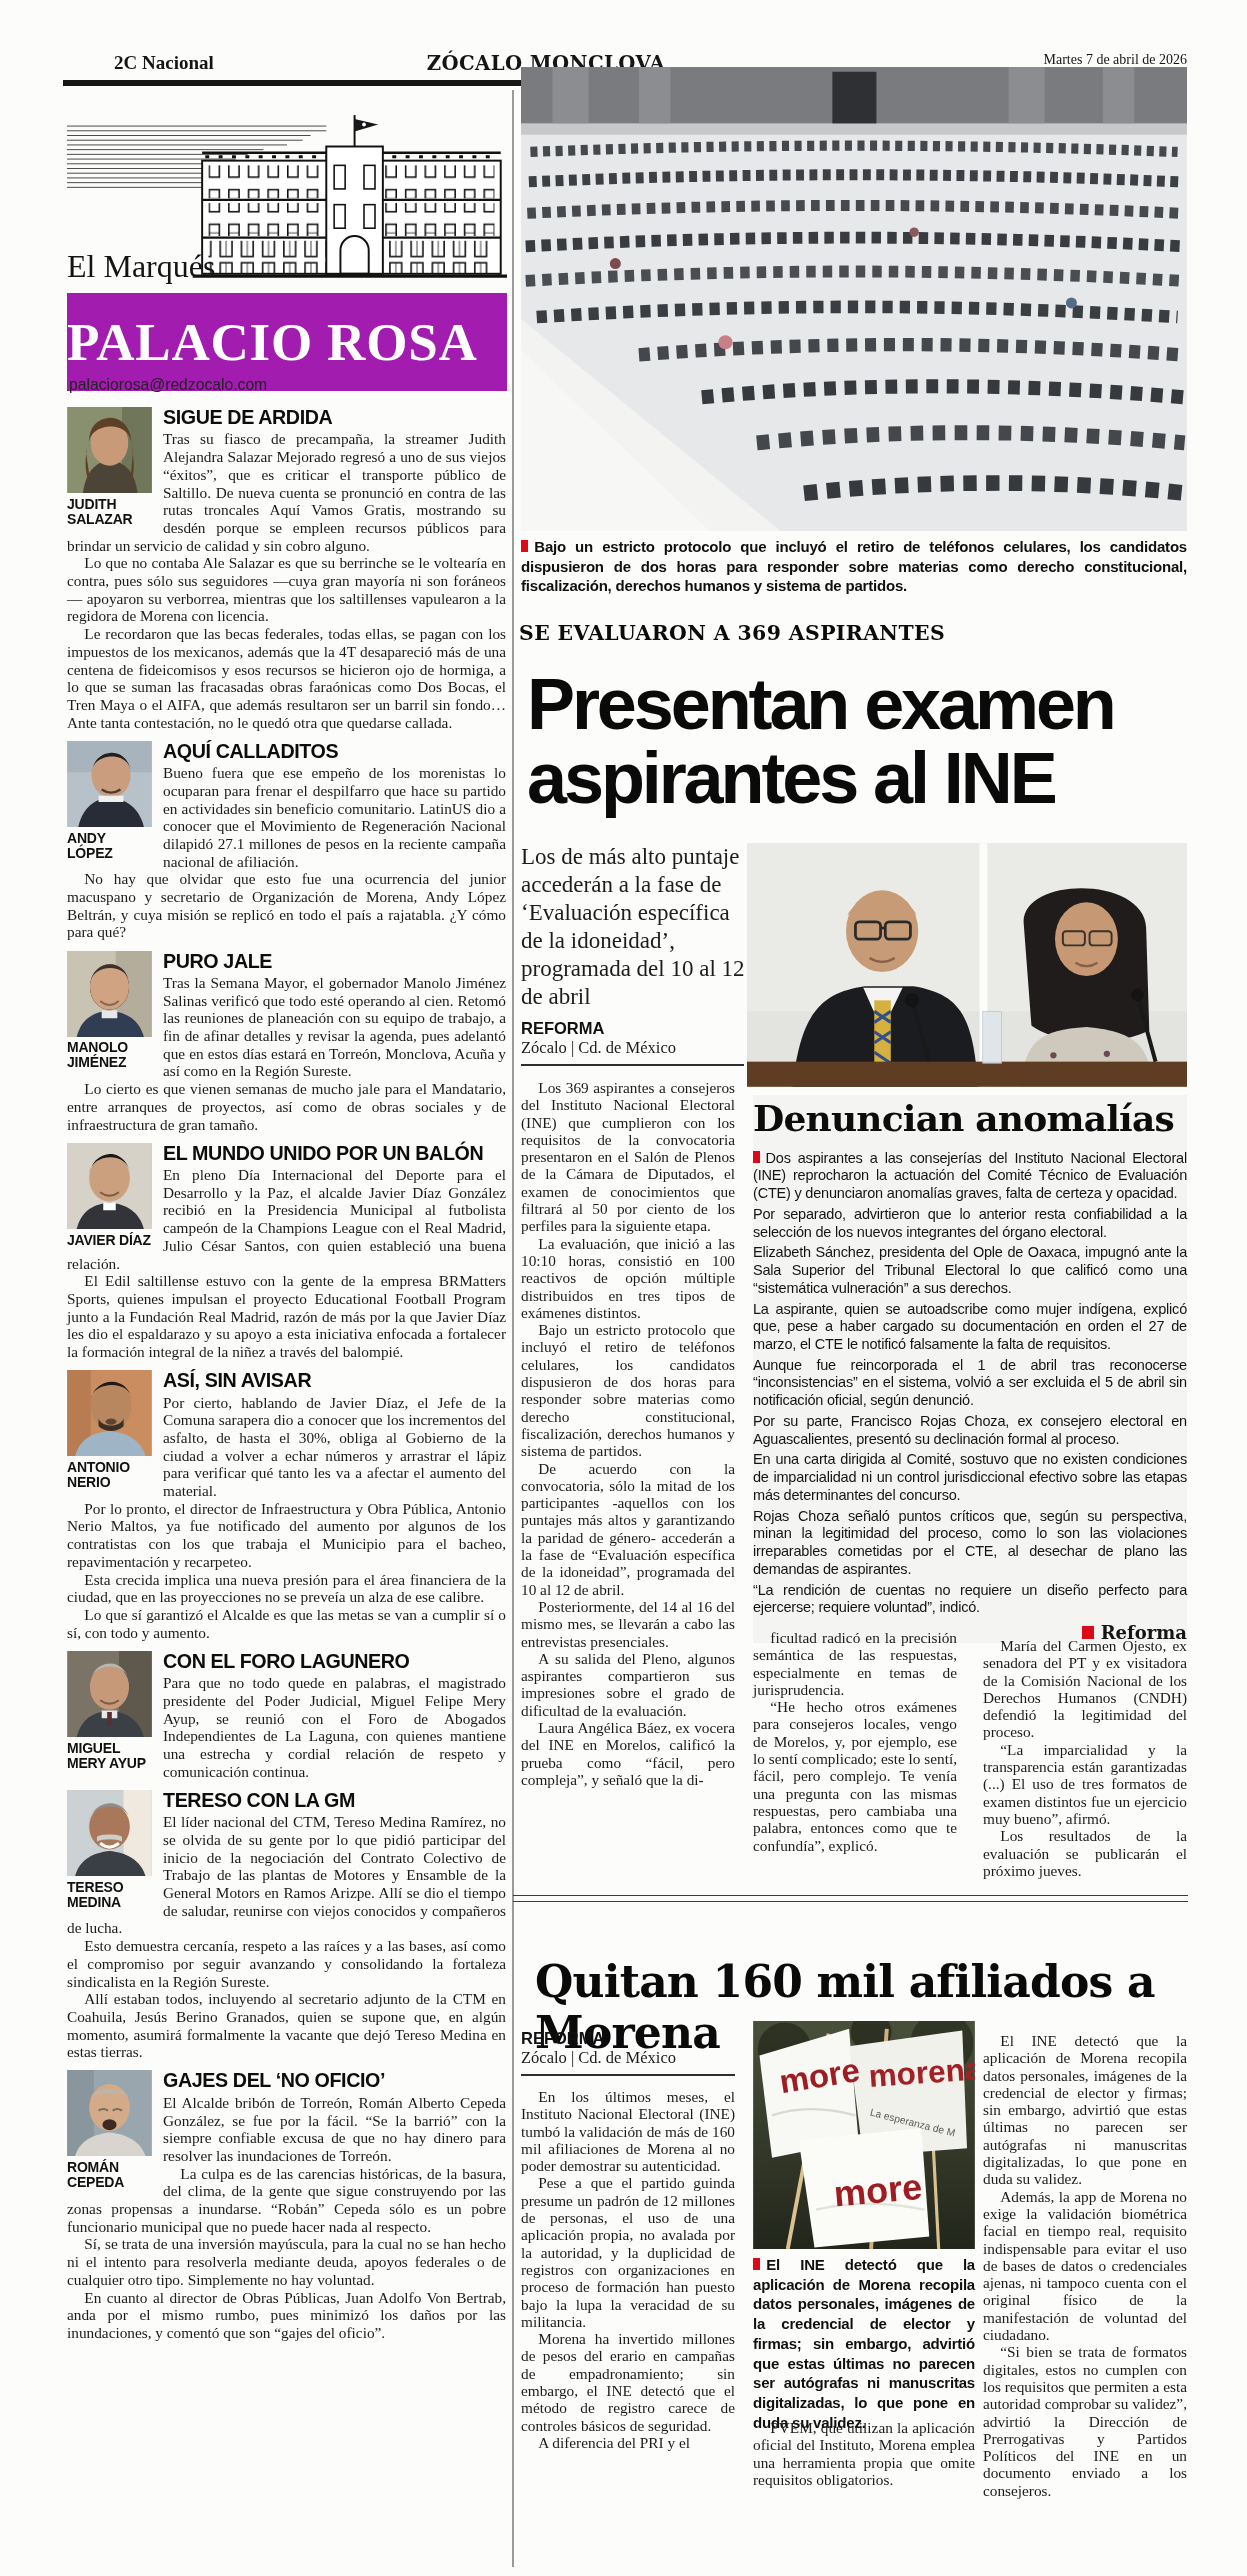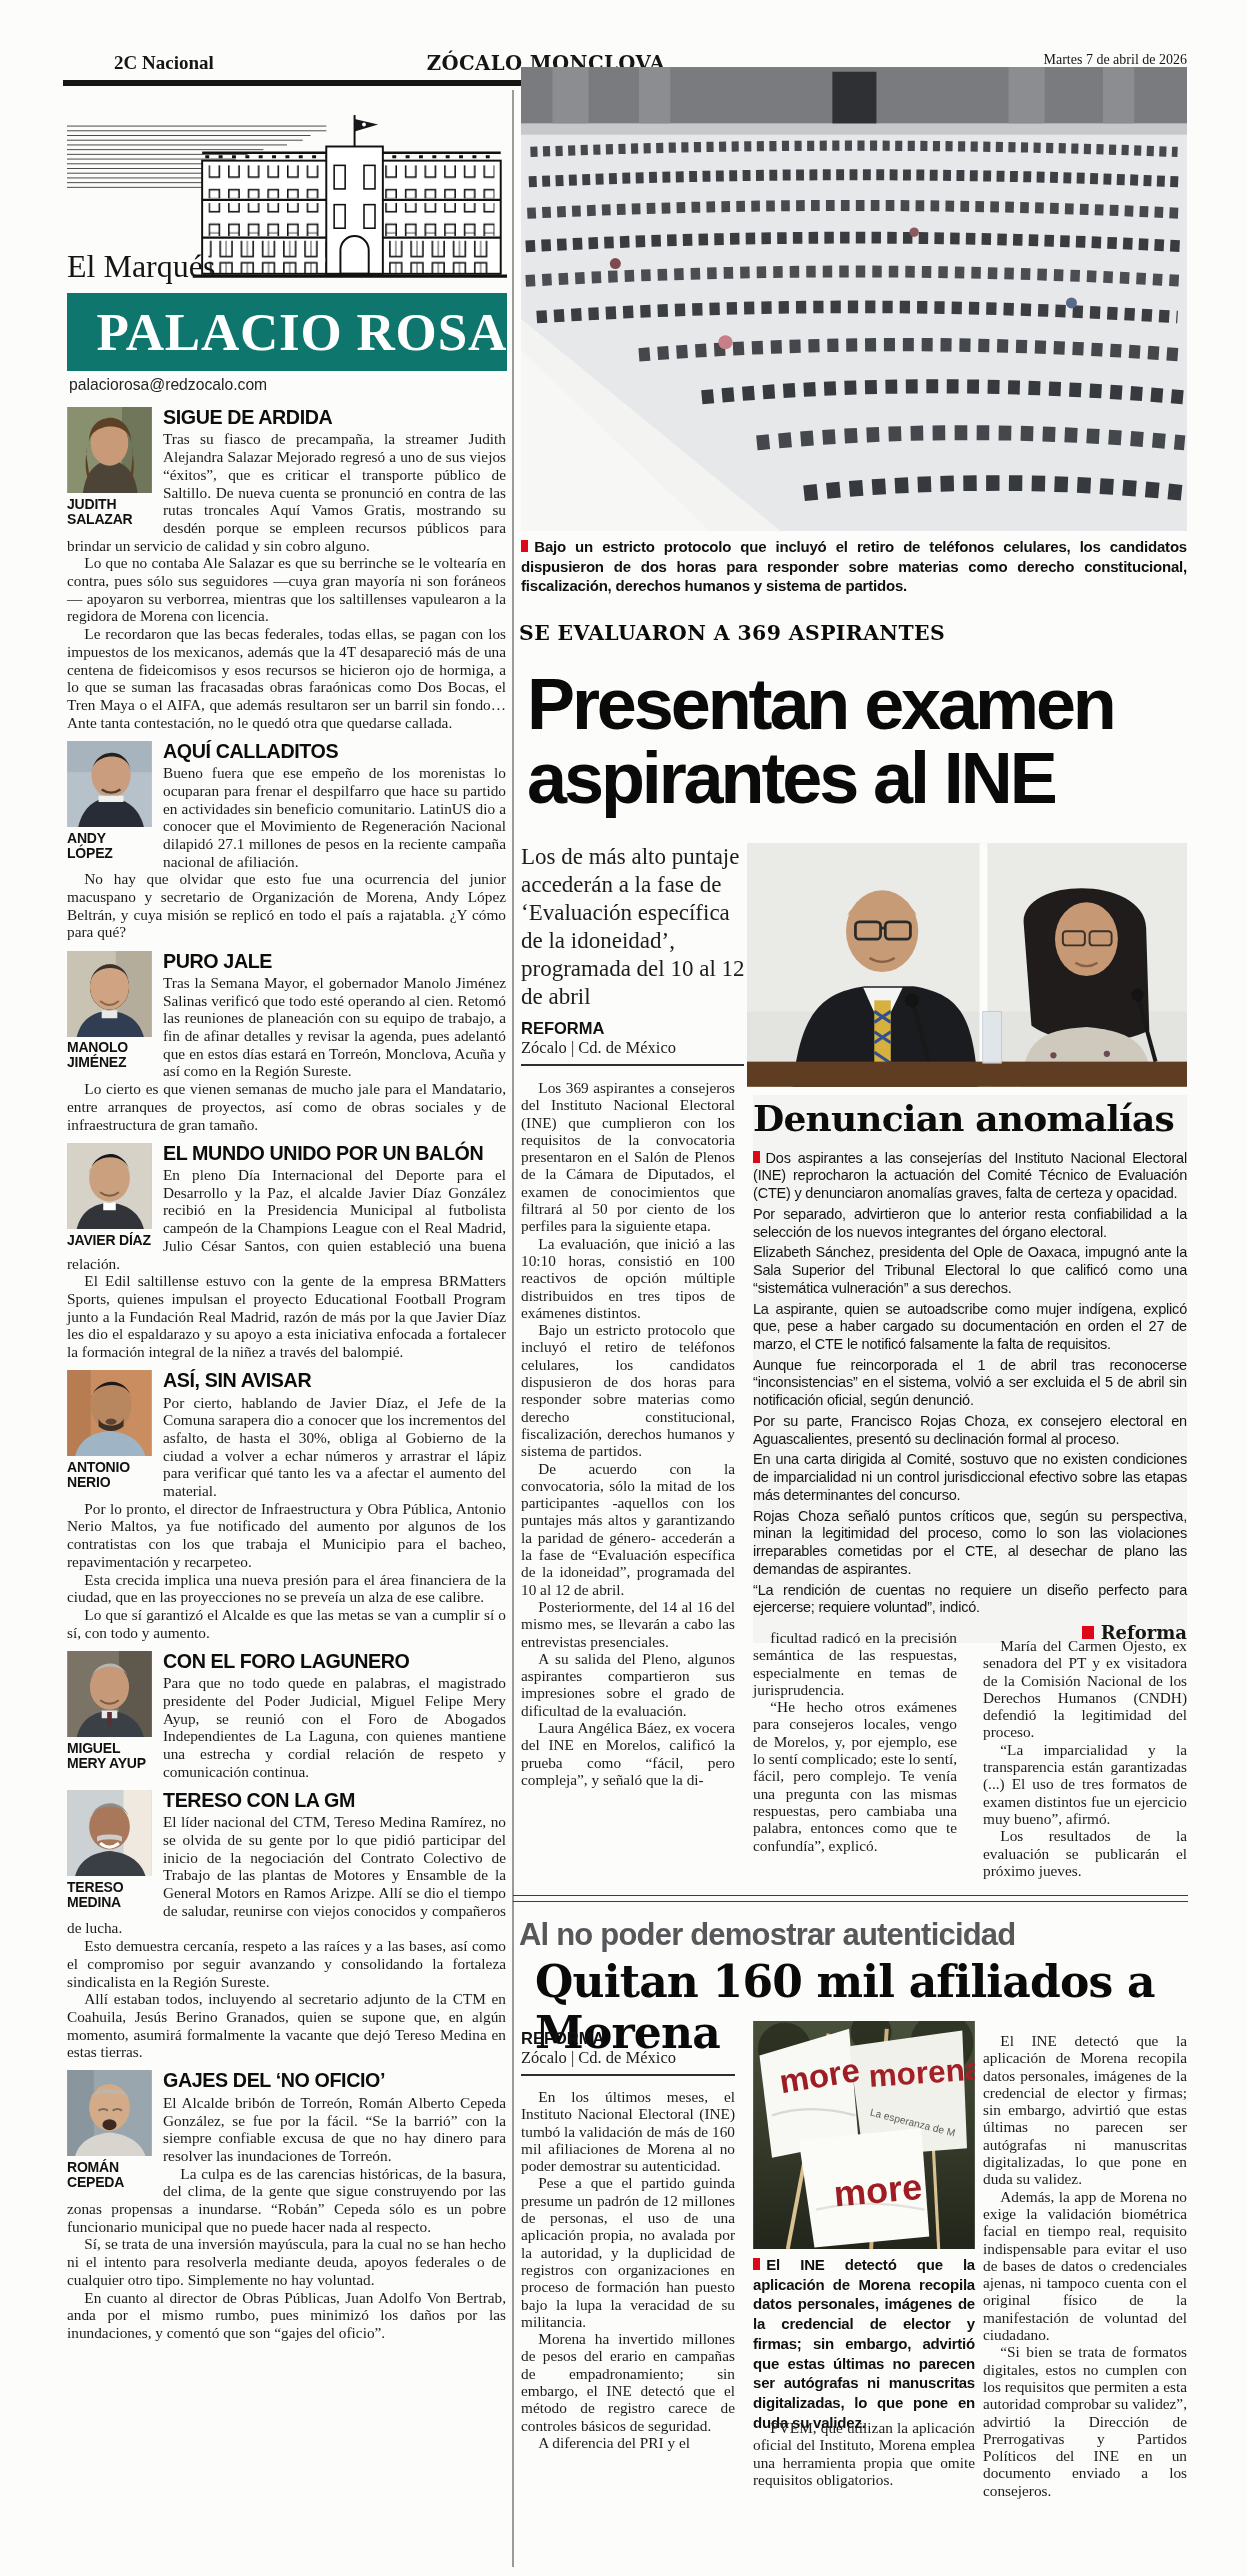--- a/index.html
+++ b/index.html
@@ -9,21 +9,21 @@
   p{margin:0;padding:0;}
 
   
   .hdr-section{left:66px;top:52px;font-family:Liberation Serif, serif;font-weight:bold;font-size:19px;margin-left:48px;}
   .hdr-masthead{left:0;top:52px;width:1092px;text-align:center;font-family:"DejaVu Serif",serif;font-weight:bold;font-size:19.7px;letter-spacing:0.4px;}
   .hdr-date{right:61px;top:52px;font-size:14px;}
   .hdr-rule{left:63px;top:80px;width:1120px;height:5.5px;background:#161616;}
 
   
   .marques-label{left:67px;top:248px;font-size:32px;color:#141414;}
-  .banner{left:67px;top:293px;width:440px;height:78px;background:#0f766e;display:flex;align-items:center;justify-content:flex-end;}
+  .banner{left:67px;top:293px;width:440px;height:98px;background:#a21caf;display:flex;align-items:center;justify-content:flex-start;}
   .banner span{font-family:"Liberation Serif",serif;font-weight:bold;font-size:53px;color:#fff;letter-spacing:0.8px;}
   .email{left:69px;top:376px;font-family:"Liberation Sans",sans-serif;font-size:15.7px;color:#222;}
 
   
   .opinion{left:67px;top:407px;width:439px;}
   .sec{clear:left;padding-top:9.4px;}
   .sec:first-child{padding-top:0;}
   .headshot{float:left;width:85px;margin-right:11px;}
   .headshot svg{display:block;width:85px;height:86px;background:#ccc;}
   .pname{font-family:"Liberation Sans",sans-serif;font-weight:bold;font-size:14px;line-height:15px;letter-spacing:-0.2px;margin-top:3.9px;color:#111;}
@@ -403,21 +403,20 @@
       <p>ficultad radicó en la precisión semántica de las respuestas, especialmente en temas de jurisprudencia.</p>
       <p>“He hecho otros exámenes para consejeros locales, vengo de Morelos, y, por ejemplo, ese lo sentí complicado; este lo sentí, fácil, pero complejo. Te venía una pregunta con las mismas respuestas, pero cambiaba una palabra, entonces como que te confundía”, explicó.</p>
     </div>
   <div class="abs acol" style="left:983px;top:1637px;width:204px">
       <p>María del Carmen Ojesto, ex senadora del PT y ex visitadora de la Comisión Nacional de los Derechos Humanos (CNDH) defendió la legitimidad del proceso.</p>
       <p>“La imparcialidad y la transparencia están garantizadas (...) El uso de tres formatos de examen distintos fue un ejercicio muy bueno”, afirmó.</p>
       <p>Los resultados de la evaluación se publicarán el próximo jueves.</p>
     </div>
 
   <div class="abs dbl-rule"></div>
-  <div class="abs b-kicker">Al no poder demostrar autenticidad</div>
   <h2 class="abs b-headline" style="margin:0">Quitan 160 mil afiliados a Morena</h2>
 
   <div class="abs" style="left:521px;top:2029px;width:214px">
     <div class="byline-agency">REFORMA</div>
     <div class="byline-source">Zócalo | Cd. de México</div>
     <div class="byline-rule"></div>
   </div>
 
   <div class="abs acol" style="left:521px;top:2088px;width:214px">
       <p>En los últimos meses, el Instituto Nacional Electoral (INE) tumbó la validación de más de 160 mil afiliaciones de Morena al no poder demostrar su autenticidad.</p>

